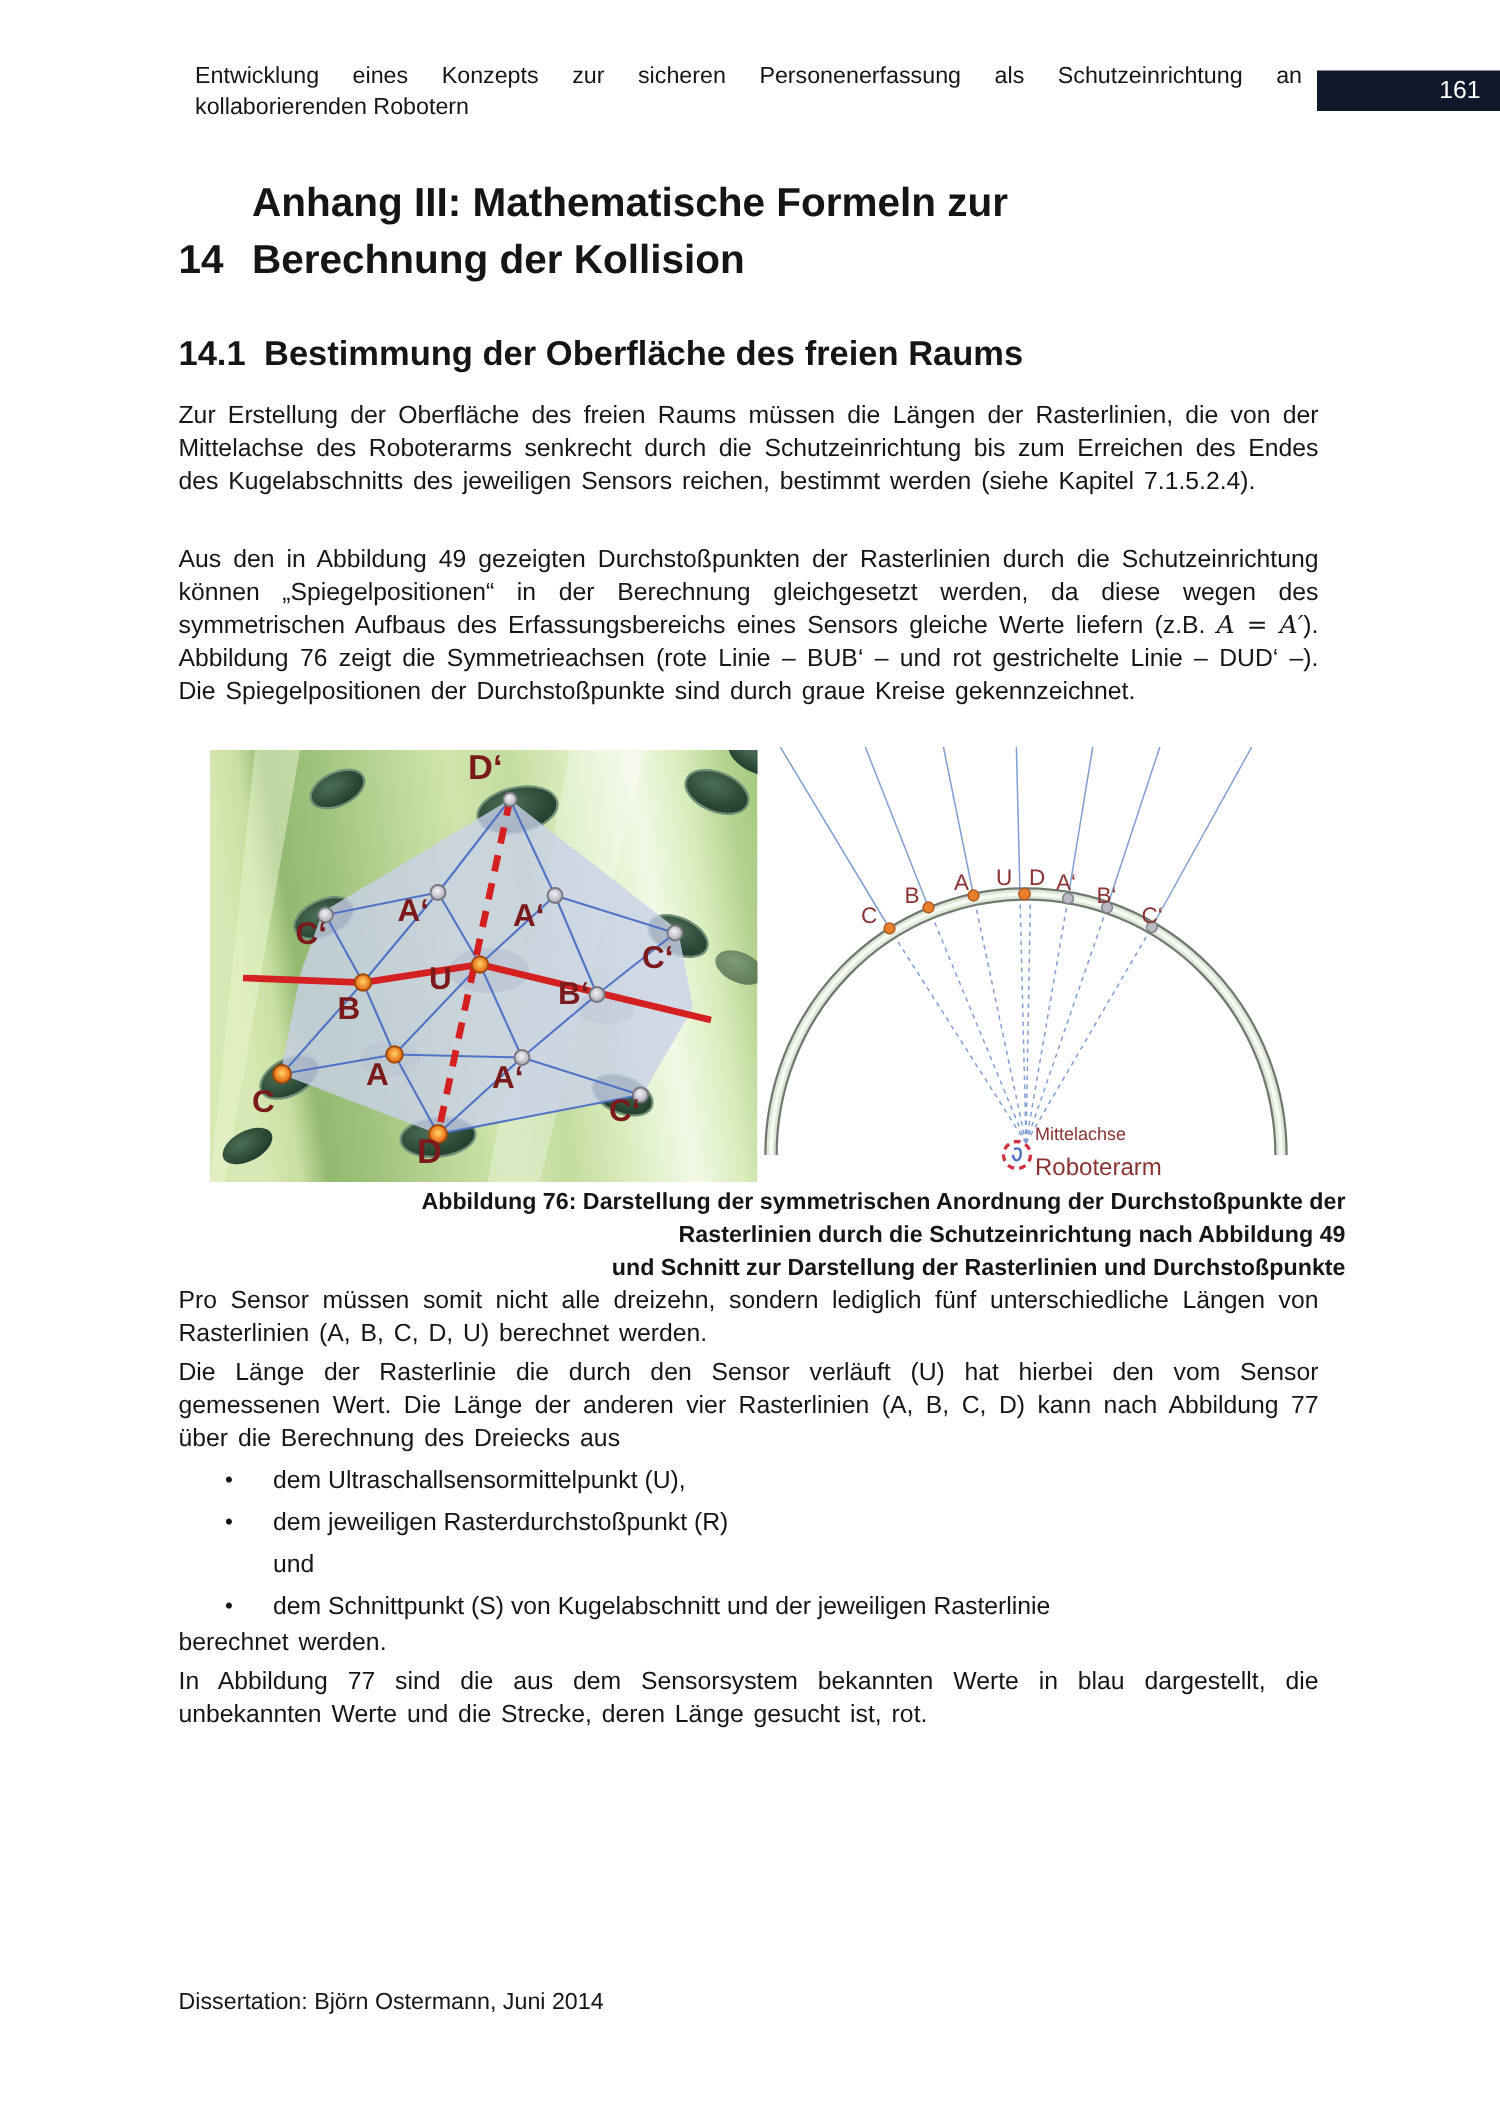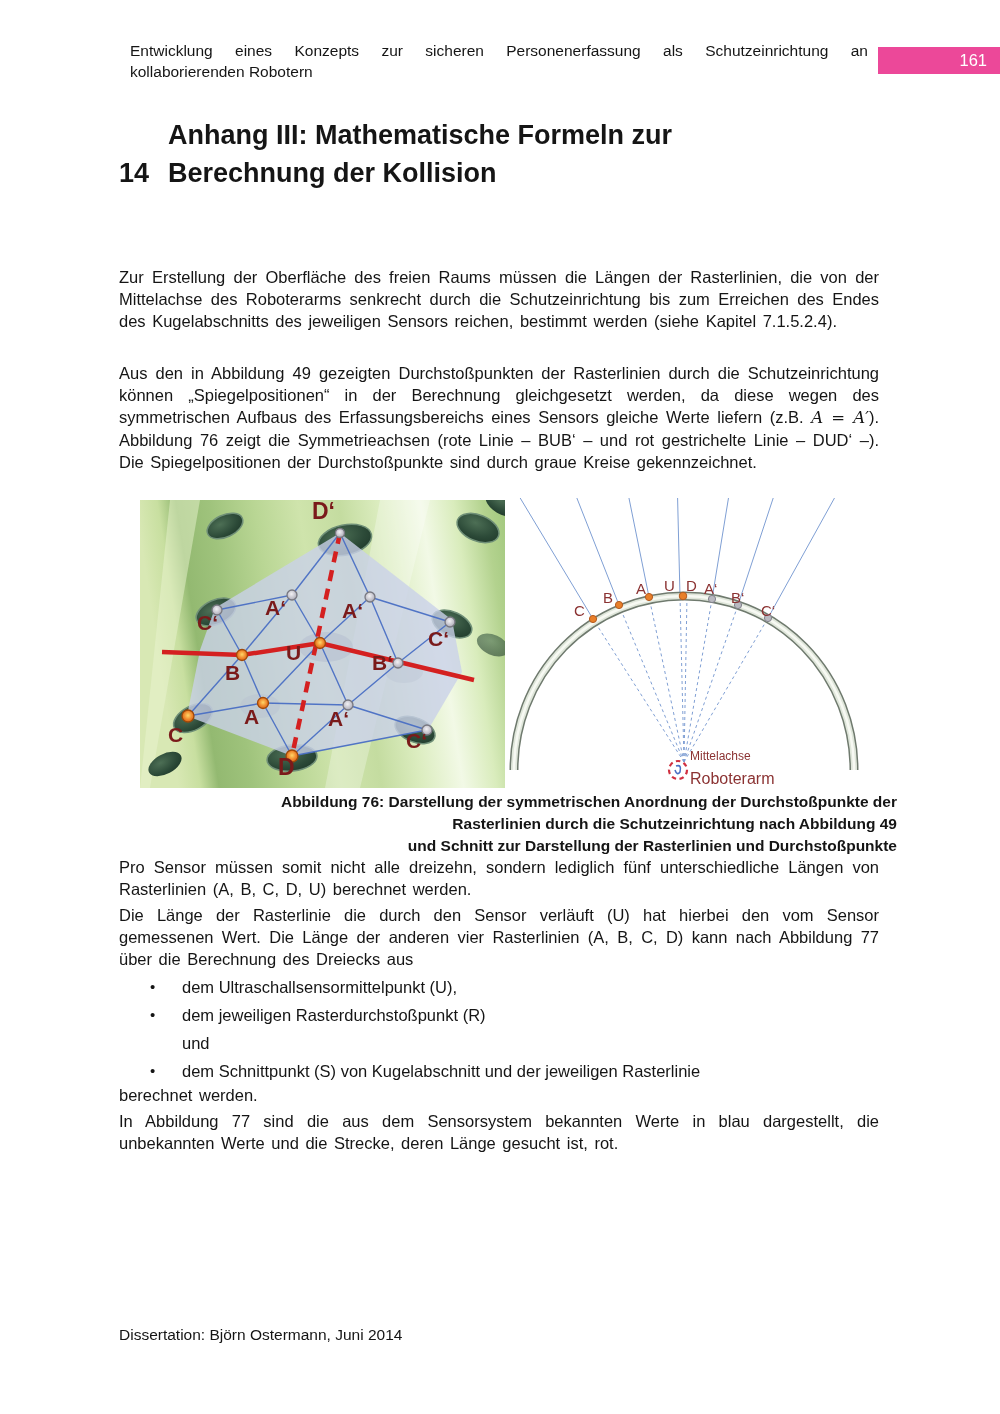--- a/index.html
+++ b/index.html
@@ -7,21 +7,21 @@
     position:relative;width:1000px;height:1414px;margin:0 auto;
     background:#ffffff;overflow:hidden;
     font-family:"Liberation Sans",sans-serif;color:#151515;
   }
   .abs{position:absolute;}
   
   .hdr-line{left:130px;width:738px;font-size:15.5px;line-height:21px;}
   .hdr-line1{top:40px;text-align:justify;text-align-last:justify;}
   .hdr-line2{top:61px;}
   .page-badge{
-    left:878px;top:47px;width:122px;height:27px;background:#ec4899;
+    left:878px;top:47px;width:122px;height:27px;background:#0f172a;
     color:#ffffff;font-size:16.5px;line-height:27px;text-align:right;
     padding-right:13px;box-sizing:border-box;
   }
   
   .h1{left:119px;top:116px;display:flex;font-weight:bold;font-size:27px;line-height:38px;align-items:flex-end;}
   .h1 .num{width:49px;flex:none;}
   .h1 .txt{width:614px;}
   .h2{left:119px;top:220px;display:flex;font-weight:bold;font-size:23px;line-height:30px;}
   .h2 .num{width:57px;flex:none;}
   
@@ -60,20 +60,24 @@
 
 <div class="page">
 
   <div class="abs hdr-line hdr-line1">Entwicklung eines Konzepts zur sicheren Personenerfassung als Schutzeinrichtung an</div>
   <div class="abs hdr-line hdr-line2">kollaborierenden Robotern</div>
   <div class="abs page-badge">161</div>
 
   <div class="abs h1">
     <span class="num">14</span>
     <span class="txt">Anhang III: Mathematische Formeln zur Berechnung der Kollision</span>
+  </div>
+  <div class="abs h2">
+    <span class="num">14.1</span>
+    <span class="txt">Bestimmung der Oberfläche des freien Raums</span>
   </div>
 
   <div class="abs body-p p1">Zur Erstellung der Oberfläche des freien Raums müssen die Längen der Rasterlinien, die von der Mittelachse des Roboterarms senkrecht durch die Schutzeinrichtung bis zum Erreichen des Endes des Kugelabschnitts des jeweiligen Sensors reichen, bestimmt werden (siehe Kapitel 7.1.5.2.4).</div>
   <div class="abs body-p p2"><span>Aus den in Abbildung 49 gezeigten Durchstoßpunkten der Rasterlinien durch die Schutzeinrichtung können „Spiegelpositionen“ in der Berechnung gleichgesetzt werden, da diese wegen des symmetrischen Aufbaus des Erfassungsbereichs eines Sensors gleiche Werte liefern (z.B. </span><span class="math">A = A′</span><span>). Abbildung 76 zeigt die Symmetrieachsen (rote Linie – BUB‘ – und rot gestrichelte Linie – DUD‘ –). Die Spiegelpositionen der Durchstoßpunkte sind durch graue Kreise gekennzeichnet.</span></div>
 
   <div class="abs fig-left">
     <svg width="365" height="288" viewBox="0 0 365 288">
       <defs>
         <linearGradient id="bgGrad" x1="0" y1="0.12" x2="1" y2="0">
           <stop offset="0" stop-color="#d8e8b4"></stop>

